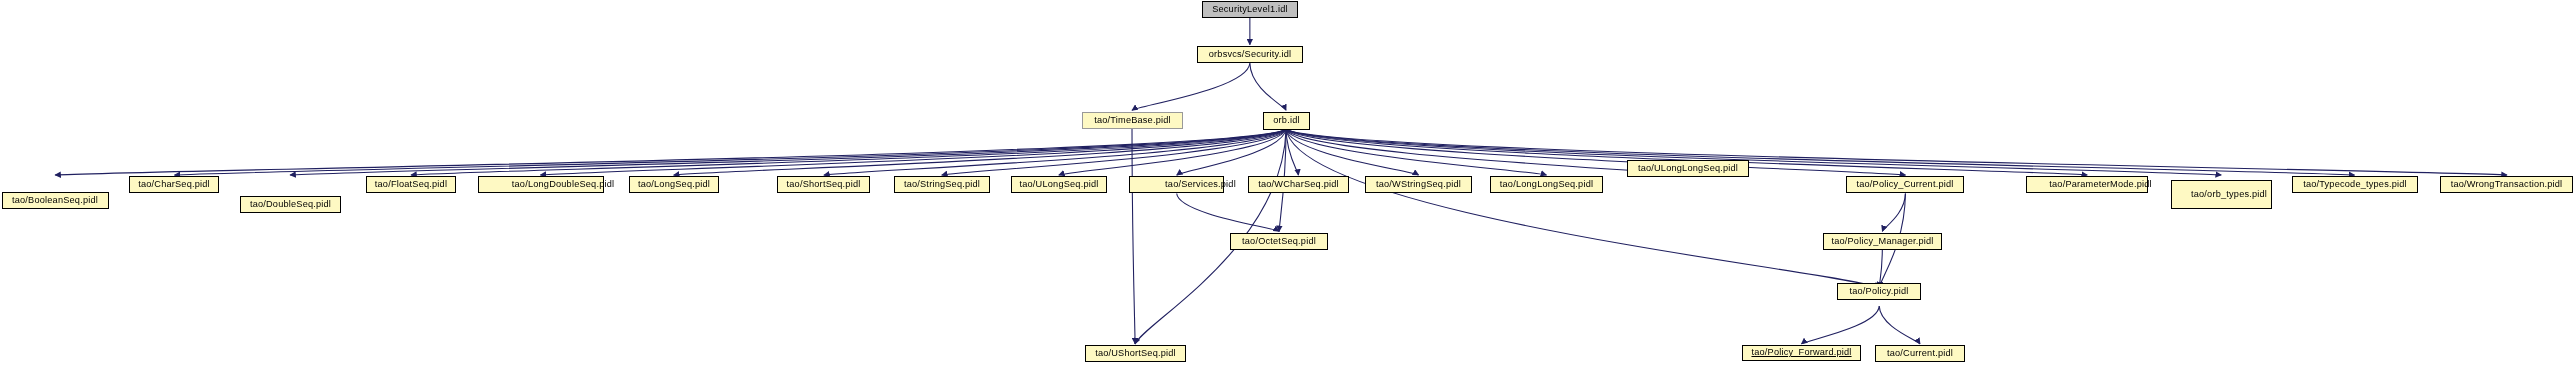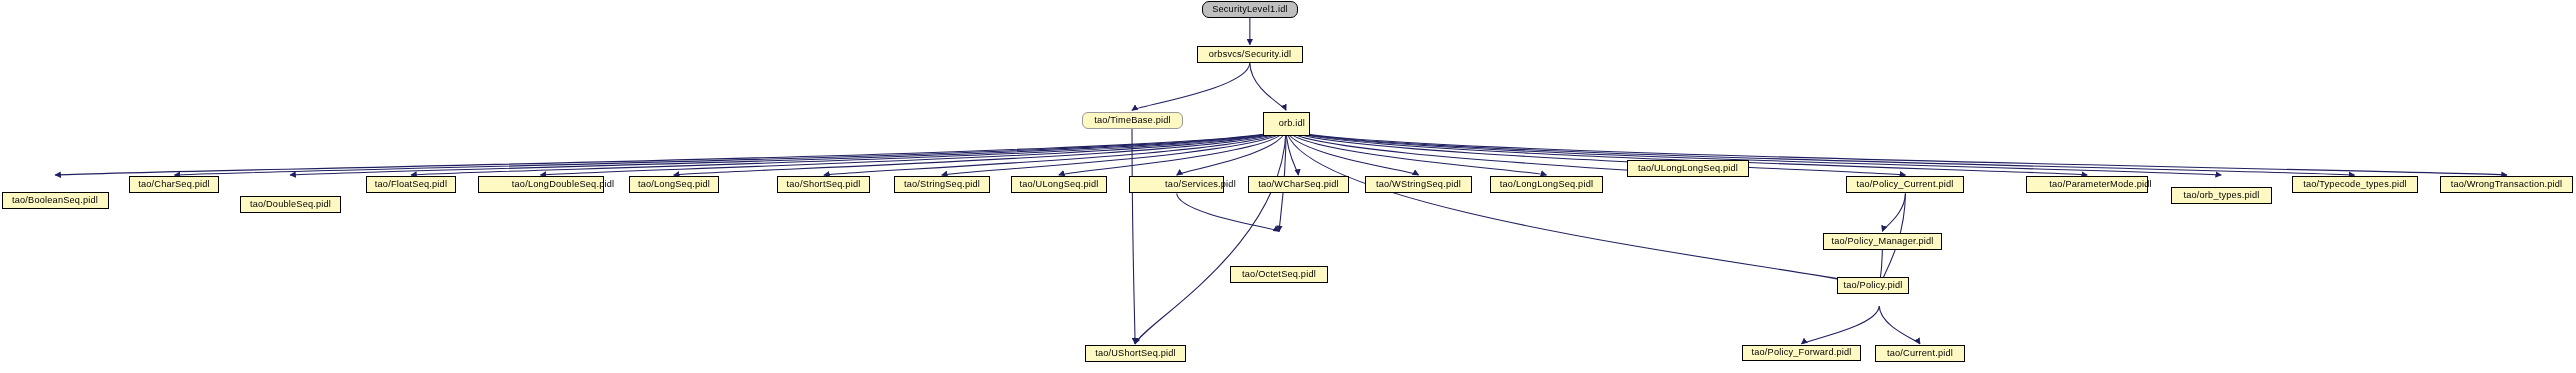--- a/index.html
+++ b/index.html
@@ -39,21 +39,20 @@
     white-space: nowrap;
     letter-spacing: 0.2px;
     z-index: 5;
   }
   .node.root {
     background: #bfbfbf;
     border-color: #000000;
   }
   .node.dim {
     border-color: #999999;
-    border-radius: 6px;
   }
   .node-label {
     display: block;
     padding: 0 3.9px;
   }
 </style>
 </head>
 <body>
 
 <div id="graph-canvas">
@@ -92,30 +91,30 @@
         <path d="M 1469.5 167 C 1469.58 320.45000000000005, 1473.26 418.1, 1473.5 446" marker-end="url(#arrow)"></path>
         <path d="M 1527.5 251 C 1530.16 277.95, 1652.52 295.1, 1660.5 300" marker-end="url(#arrow)"></path>
         <path d="M 2473.5 251 C 2472.9 277.95, 2445.3 295.1, 2443.5 300" marker-end="url(#arrow)"></path>
         <path d="M 2443.5 324 C 2443.42 350.95, 2439.74 368.1, 2439.5 373" marker-end="url(#arrow)"></path>
         <path d="M 2473.5 251 C 2472.82 318.1, 2441.54 360.8, 2439.5 373" marker-end="url(#arrow)"></path>
         <path d="M 2439.5 397 C 2437.48 423.95, 2344.56 441.1, 2338.5 446" marker-end="url(#arrow)"></path>
         <path d="M 2439.5 397 C 2440.56 423.95, 2489.32 441.1, 2492.5 446" marker-end="url(#arrow)"></path>
       </g>
   </svg>
   <div id="node-group">
-      <div class="node root" style="left: 1202px; top: 0.8px; width: 96px; height: 17px; border-radius: 7px;">
+      <div class="node root" style="left: 1202px; top: 0.8px; width: 96px; height: 17px;">
         <span class="node-label">SecurityLevel1.idl</span>
       </div>
       <div class="node" style="left: 1197px; top: 46px; width: 106px; height: 17px;">
         <span class="node-label">orbsvcs/Security.idl</span>
       </div>
       <div class="node dim" style="left: 1082px; top: 112px; width: 101px; height: 17px;">
         <span class="node-label">tao/TimeBase.pidl</span>
       </div>
-      <div class="node" style="left: 1263px; top: 112px; width: 47px; height: 24px; justify-content: flex-end;">
+      <div class="node" style="left: 1263px; top: 112px; width: 47px; height: 18px;">
         <span class="node-label">orb.idl</span>
       </div>
       <div class="node" style="left: 1.5px; top: 192px; width: 107px; height: 17px;">
         <span class="node-label">tao/BooleanSeq.pidl</span>
       </div>
       <div class="node" style="left: 129px; top: 176px; width: 90px; height: 17px;">
         <span class="node-label">tao/CharSeq.pidl</span>
       </div>
       <div class="node" style="left: 240px; top: 176px; width: 101px; height: 17px; margin-top: 20px;">
         <span class="node-label">tao/DoubleSeq.pidl</span>
@@ -152,42 +151,42 @@
       </div>
       <div class="node" style="left: 1627px; top: 160px; width: 122px; height: 17px;">
         <span class="node-label">tao/ULongLongSeq.pidl</span>
       </div>
       <div class="node" style="left: 1846px; top: 176px; width: 118px; height: 17px;">
         <span class="node-label">tao/Policy_Current.pidl</span>
       </div>
       <div class="node" style="left: 2026px; top: 176px; width: 122px; height: 17px; padding-left: 27px;">
         <span class="node-label">tao/ParameterMode.pidl</span>
       </div>
-      <div class="node" style="left: 2171px; top: 187px; width: 101px; height: 17px;">
+      <div class="node" style="left: 2171px; top: 180px; width: 101px; height: 29px; justify-content: flex-end;">
         <span class="node-label">tao/orb_types.pidl</span>
       </div>
       <div class="node" style="left: 2292px; top: 176px; width: 126px; height: 17px;">
         <span class="node-label">tao/Typecode_types.pidl</span>
       </div>
       <div class="node" style="left: 2440px; top: 176px; width: 133px; height: 17px;">
         <span class="node-label">tao/WrongTransaction.pidl</span>
       </div>
-      <div class="node" style="left: 1230px; top: 233px; width: 98px; height: 17px; margin-top: 33px;">
+      <div class="node" style="left: 1230px; top: 233px; width: 98px; height: 17px;">
         <span class="node-label">tao/OctetSeq.pidl</span>
       </div>
       <div class="node" style="left: 1823px; top: 233px; width: 119px; height: 17px;">
         <span class="node-label">tao/Policy_Manager.pidl</span>
       </div>
-      <div class="node" style="left: 1837px; top: 277px; width: 72px; height: 17px;">
+      <div class="node" style="left: 1837px; top: 283px; width: 84px; height: 17px;">
         <span class="node-label">tao/Policy.pidl</span>
       </div>
       <div class="node" style="left: 1085px; top: 345px; width: 101px; height: 17px;">
         <span class="node-label">tao/UShortSeq.pidl</span>
       </div>
-      <div class="node" style="left: 1742px; top: 345px; width: 119px; height: 16px;">
+      <div class="node" style="left: 1742px; top: 345px; width: 119px; height: 16px; text-decoration: underline;">
         <span class="node-label">tao/Policy_Forward.pidl</span>
       </div>
       <div class="node" style="left: 1875px; top: 345px; width: 90px; height: 17px;">
         <span class="node-label">tao/Current.pidl</span>
       </div>
     </div>
 </div>
 
 
 </body></html>

